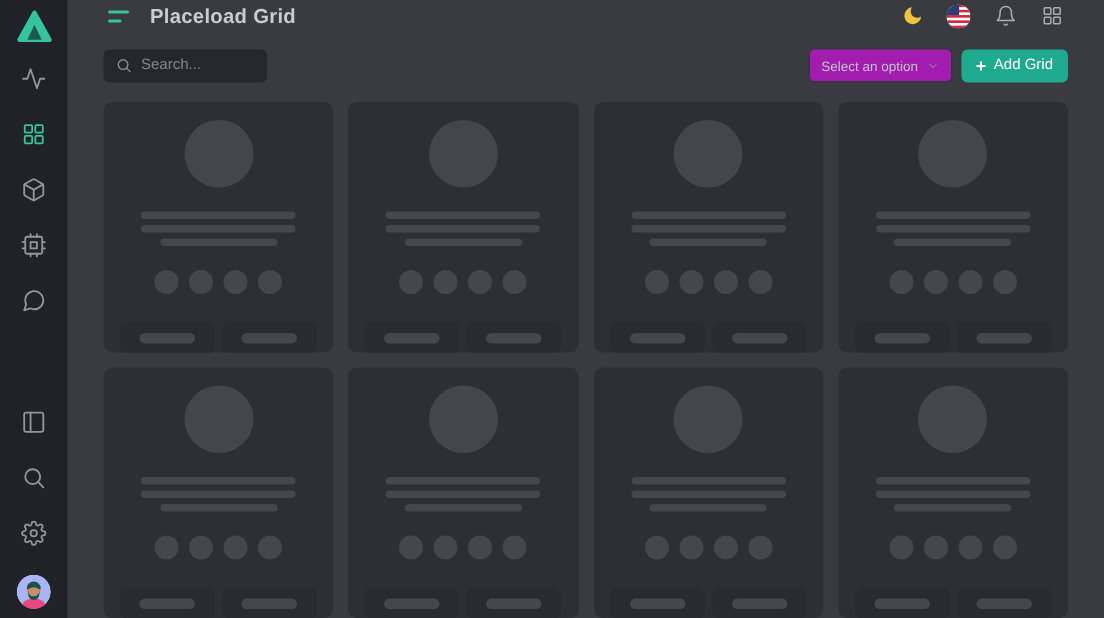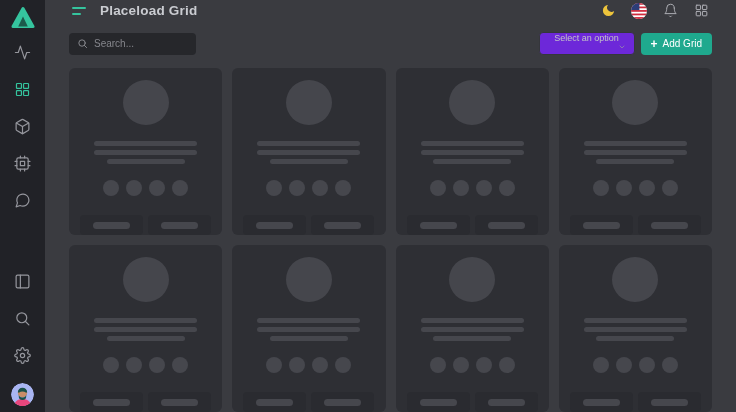--- a/index.html
+++ b/index.html
@@ -31,31 +31,31 @@
   .burger i:nth-child(2){ width:9px; }
   .page-title { font-size:13.5px; font-weight:bold; color:#caccd1; letter-spacing:.2px; }
   .header-actions { margin-left:auto; display:flex; align-items:center; gap:13px; }
   .h-icon { width:18px; height:18px; display:flex; align-items:center;
     justify-content:center; cursor:pointer; }
   .h-icon svg.stroked { width:15px; height:15px; stroke:#aeafb5; stroke-width:1.6;
     fill:none; stroke-linecap:round; stroke-linejoin:round; }
 
   
   .toolbar { margin-top:11px; padding:0 24px; display:flex; align-items:center; }
-  .search { width:127px; height:22px; background:#26272b; border-radius:4px;
+  .search { width:109px; height:22px; background:#26272b; border-radius:4px;
     display:flex; align-items:center; padding:0 8px; gap:6px; }
   .search svg { width:11px; height:11px; stroke:#8d8e94; stroke-width:2; fill:none;
     stroke-linecap:round; flex:0 0 11px; }
   .search input { background:transparent; border:none; outline:none; width:100%;
     font-size:10px; color:#c6c7cb; font-family:"Liberation Sans", sans-serif; }
   .search input::placeholder { color:#85868c; }
   .toolbar-right { margin-left:auto; display:flex; align-items:center; gap:6px; }
-  .select { width:96px; height:23px; background:#6d28d9; border:1px solid #35363c;
+  .select { width:96px; height:23px; background:#a21caf; border:1px solid #35363c;
     border-radius:4px; display:flex; align-items:center; padding:0 8px;
-    font-size:9px; color:#c2c3c8; cursor:pointer;flex-direction:column; }
+    font-size:9px; color:#c2c3c8; cursor:pointer; }
   .select .chev { margin-left:auto; width:8px; height:8px; stroke:#9b9ca2;
     stroke-width:2; fill:none; stroke-linecap:round; stroke-linejoin:round; }
   .btn-add { height:22px; padding:0 10px; background:#1fa98e; border:none;
     border-radius:4px; color:#fff; font-size:10px; display:flex; align-items:center;
     gap:5px; cursor:pointer; font-family:"Liberation Sans", sans-serif; }
   .btn-add .plus { font-size:12px; font-weight:bold; line-height:1; }
 
   
   .grid { margin-top:13px; padding:0 24px; display:grid;
     grid-template-columns:repeat(4, 1fr); gap:10px; }

